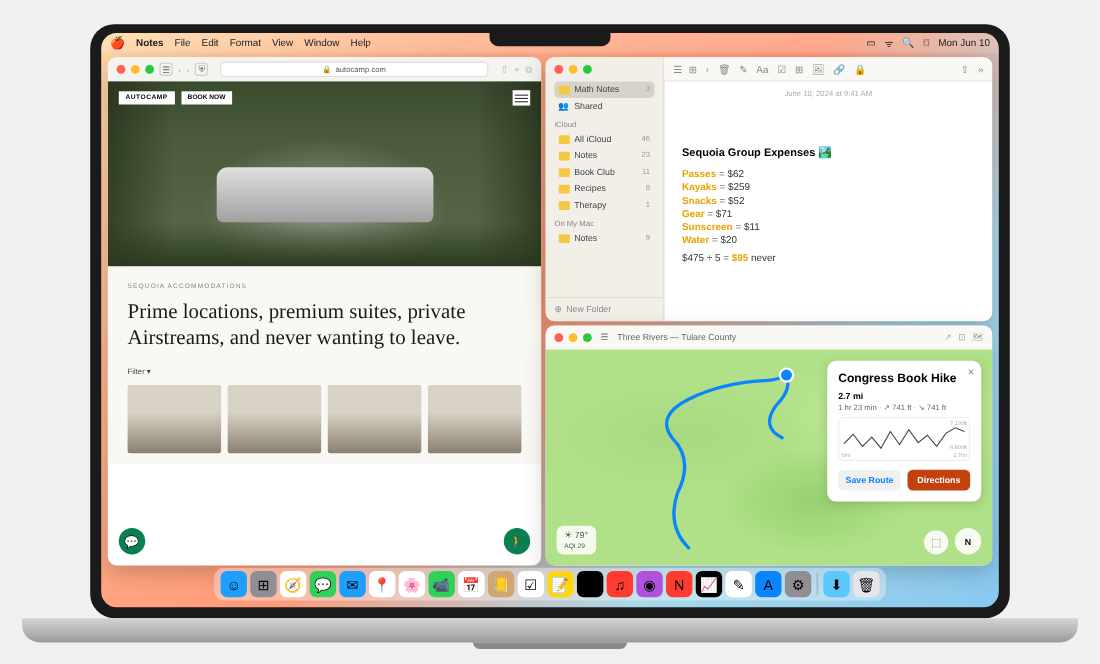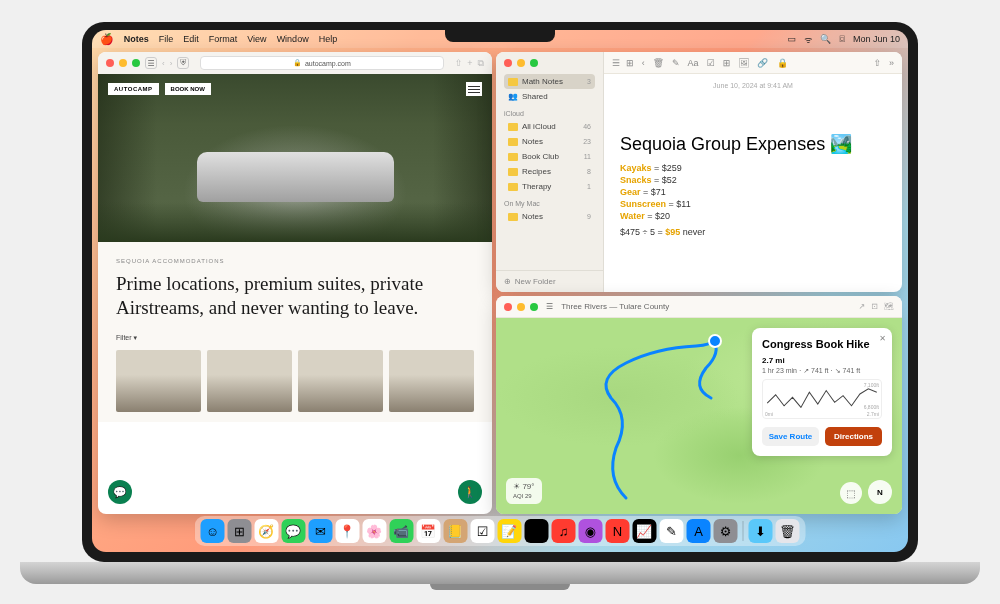--- a/index.html
+++ b/index.html
@@ -313,22 +313,22 @@
   padding: 8px 16px;
   font-size: 9px;
 }
 .note-date {
   text-align: center;
   font-size: 7px;
   color: #aaa;
   margin-bottom: 4px;
 }
 .note-title {
-  font-size: 18px;
-  font-weight: 400;
+  font-size: 10px;
+  font-weight: 700;
   margin-bottom: 8px;
   margin-top: 44px;
 }
 .note-line { margin-bottom: 2px; }
 .y { color: #e6a300; font-weight: 600; }
 .b { color: #333; }
 .note-sum { margin-top: 8px; line-height: 1.5; }
 
 .maps {
   position: absolute;
@@ -656,20 +656,21 @@
             <span>🔗</span>
             <span>🔒</span>
             <div class="spacer"></div>
             <span>⇧</span>
             <span>»</span>
           </div>
           <div class="note-body">
             <div class="note-date">June 10, 2024 at 9:41 AM</div>
             <div class="note-title">Sequoia Group Expenses 🏞️</div>
             <div id="note-lines">
+                <div class="note-line"><span class="y">Passes</span><span class="b"> = $62</span></div>
                 <div class="note-line"><span class="y">Kayaks</span><span class="b"> = $259</span></div>
                 <div class="note-line"><span class="y">Snacks</span><span class="b"> = $52</span></div>
                 <div class="note-line"><span class="y">Gear</span><span class="b"> = $71</span></div>
                 <div class="note-line"><span class="y">Sunscreen</span><span class="b"> = $11</span></div>
                 <div class="note-line"><span class="y">Water</span><span class="b"> = $20</span></div>
               </div>
             <div style="margin-top:6px">
               <span class="b">$475 ÷ 5 = </span><span class="y">$95</span><span class="b"> never</span>
             </div>
           </div>

